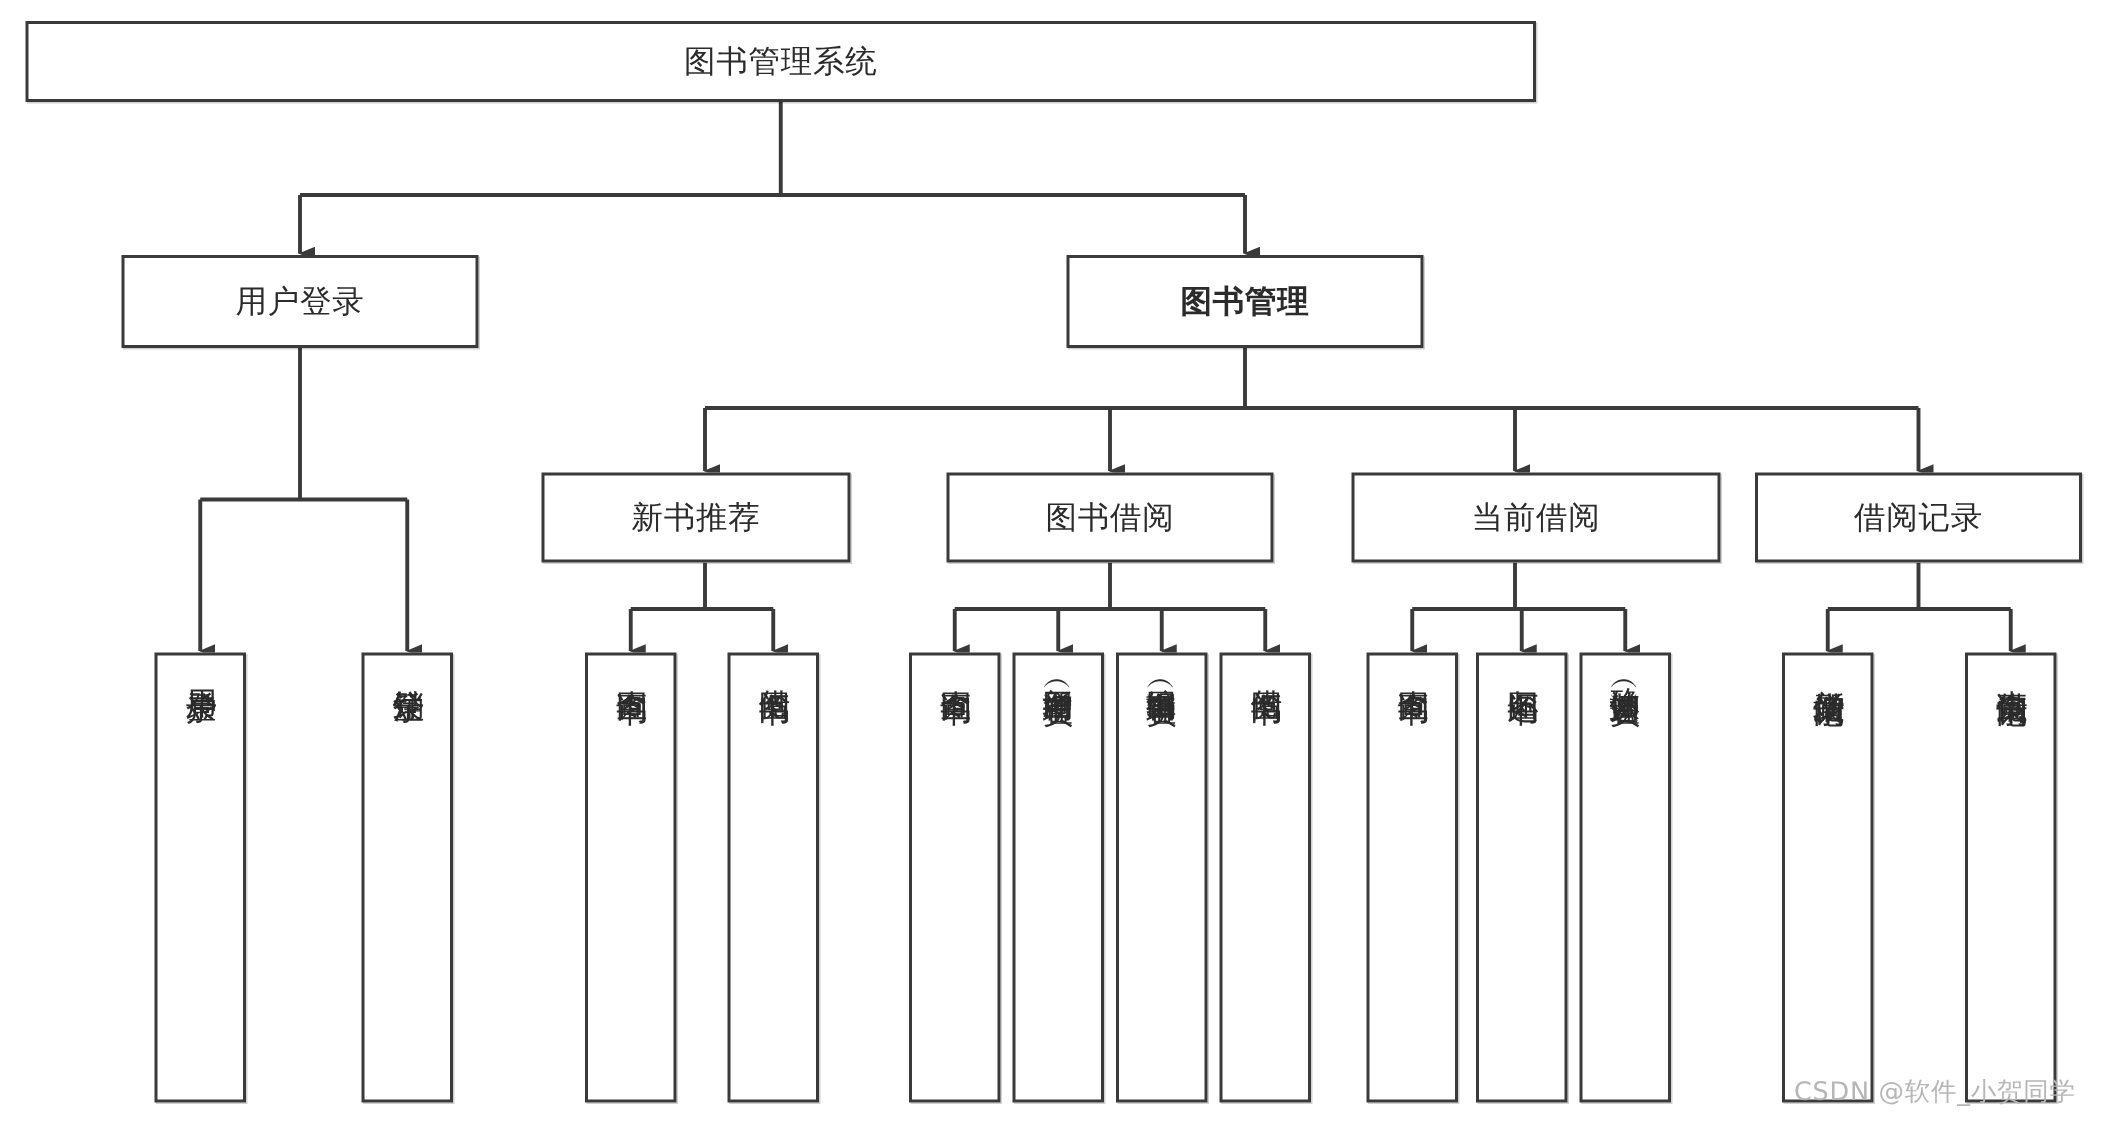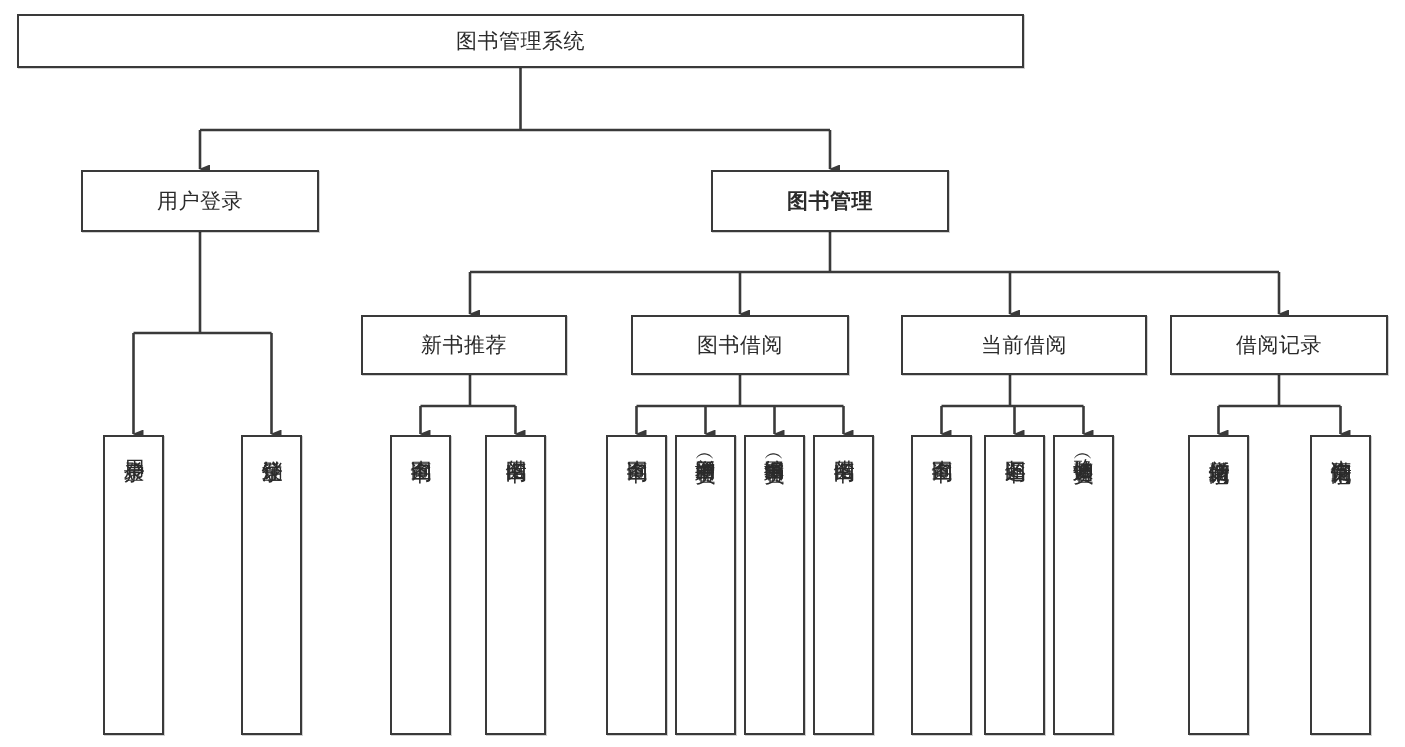--- a/index.html
+++ b/index.html
@@ -175,14 +175,15 @@
         <span class="node-label">确认归还（管理员）</span>
       </div>
       <div class="node vert" style="left: 1188px; top: 435px; width: 61px; height: 300px;">
         <span class="node-label">新增借阅记录</span>
       </div>
       <div class="node vert" style="left: 1310px; top: 435px; width: 61px; height: 300px;">
         <span class="node-label">查询借阅记录</span>
       </div>
     </div>
 
+  <div class="watermark" style="left: 1196px; top: 716px;">CSDN @软件_小贺同学</div>
 
 </div>
 
 </body></html>

